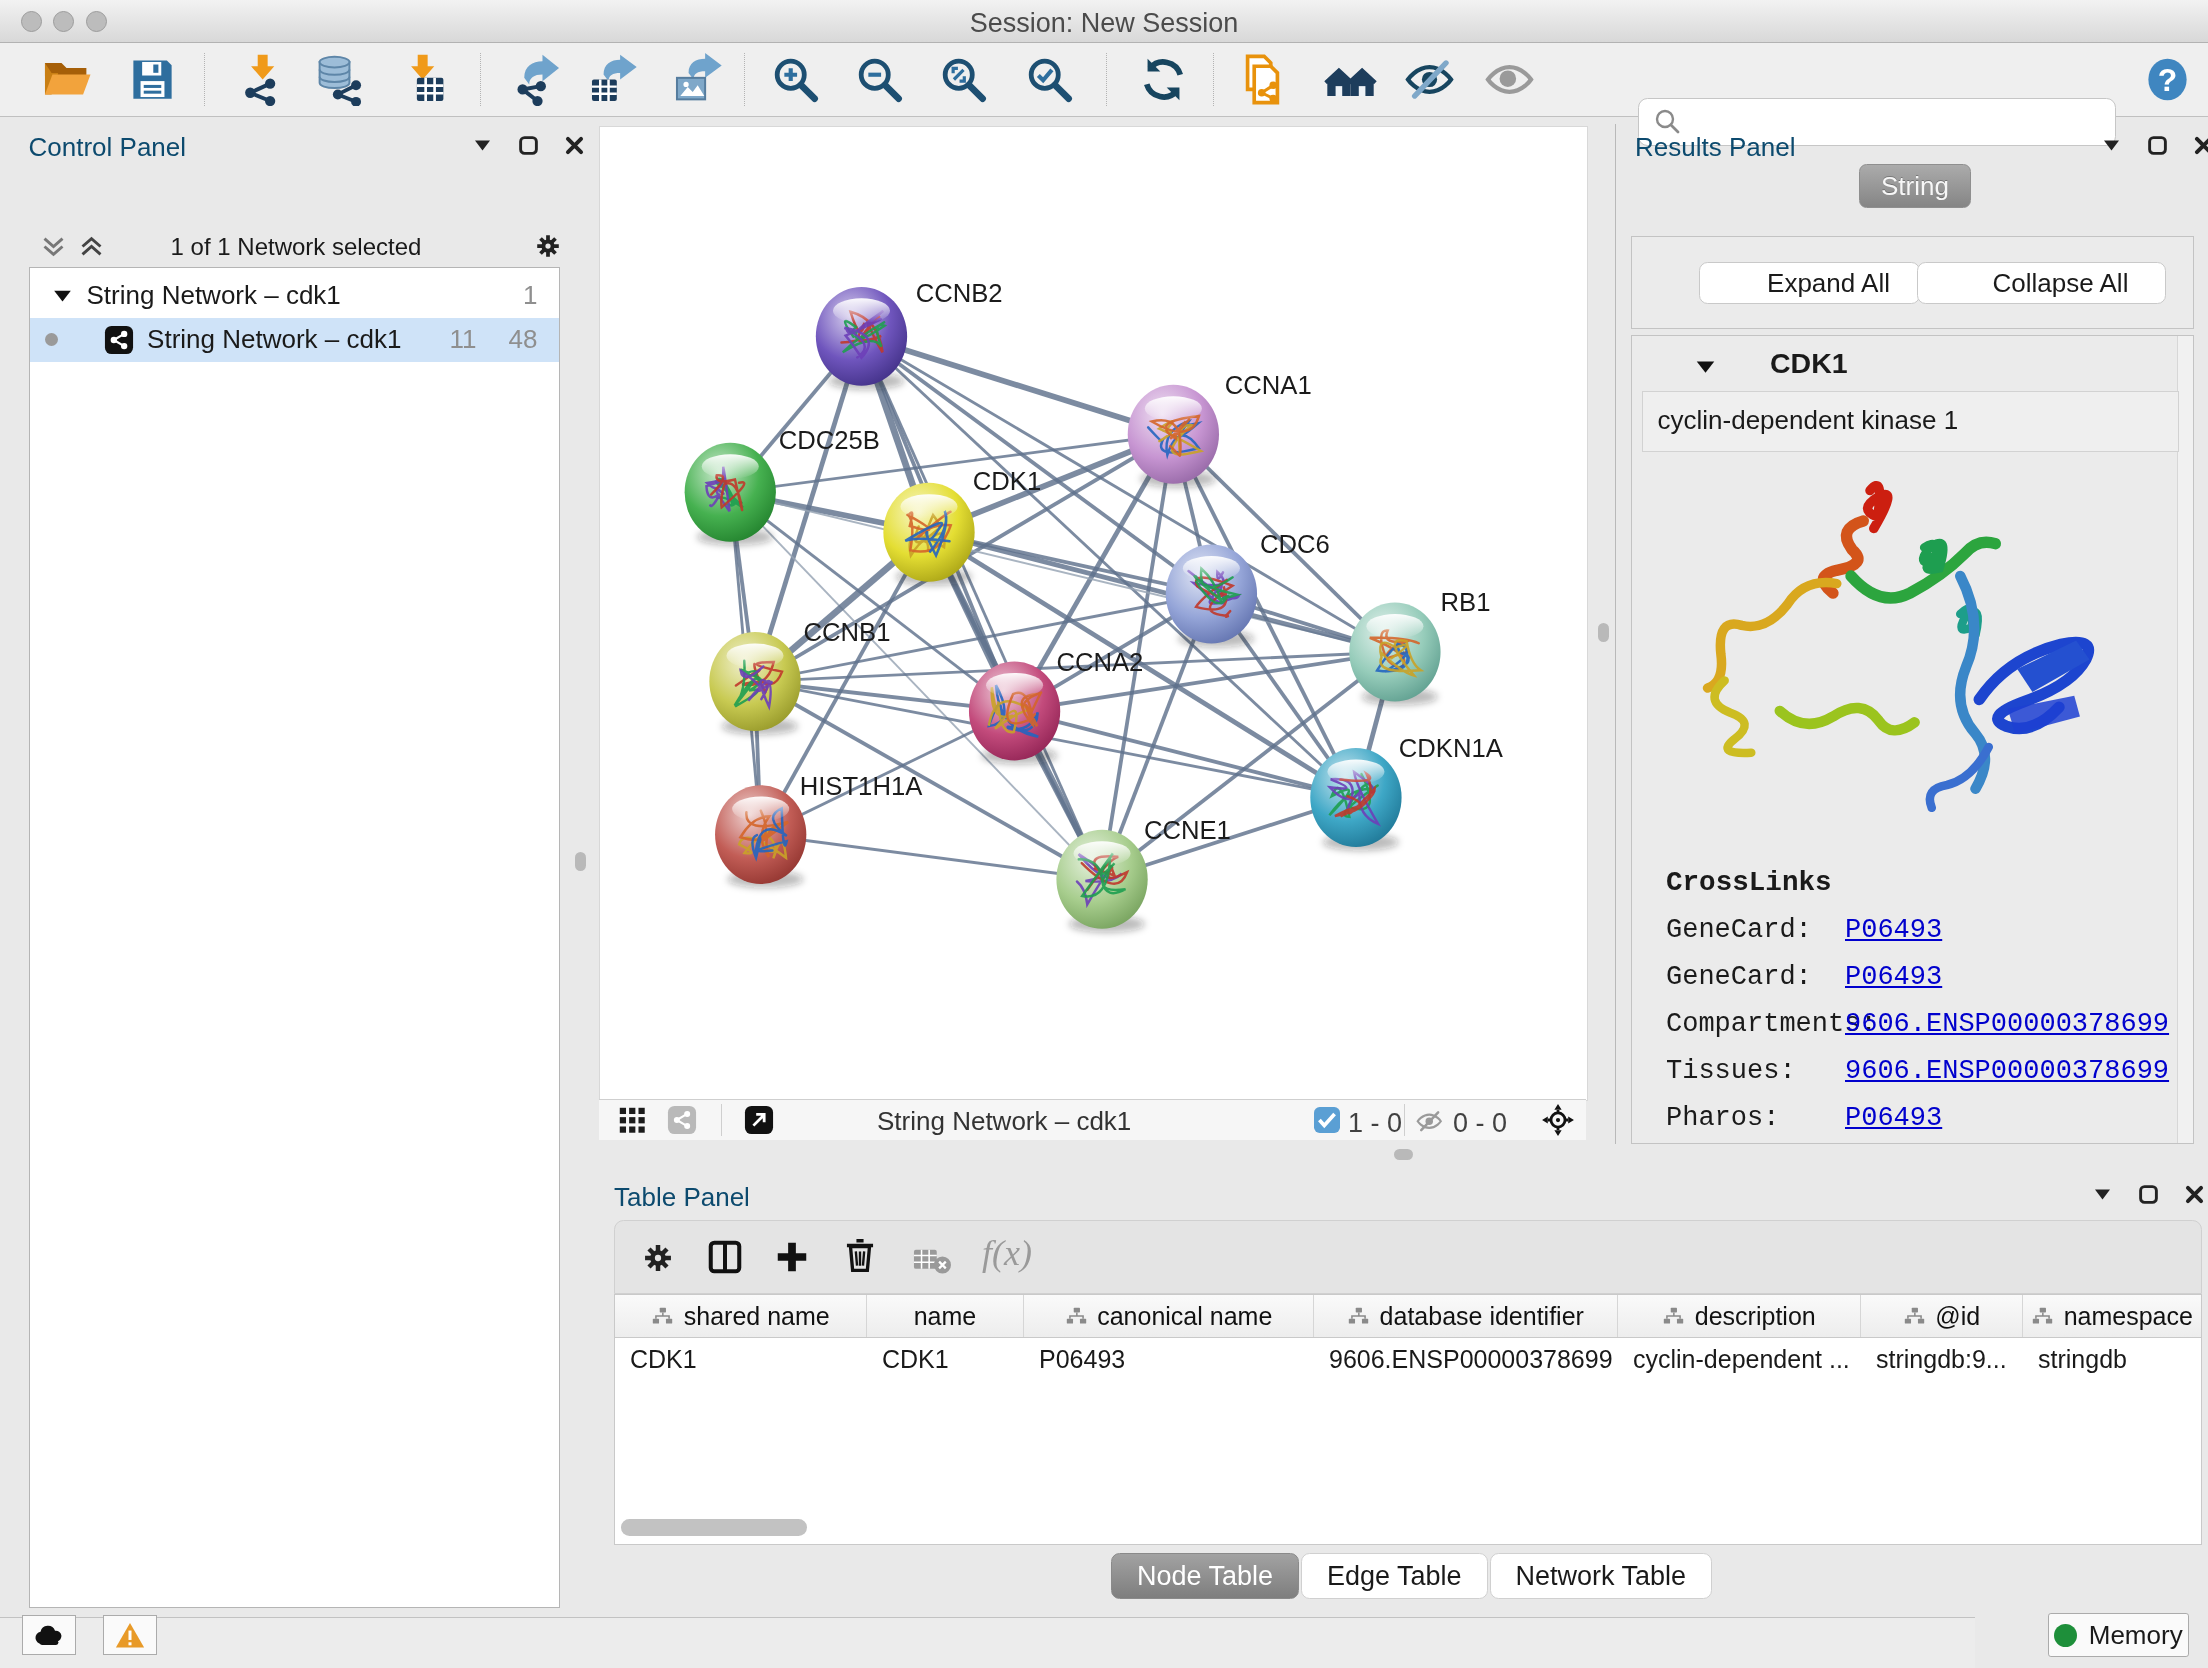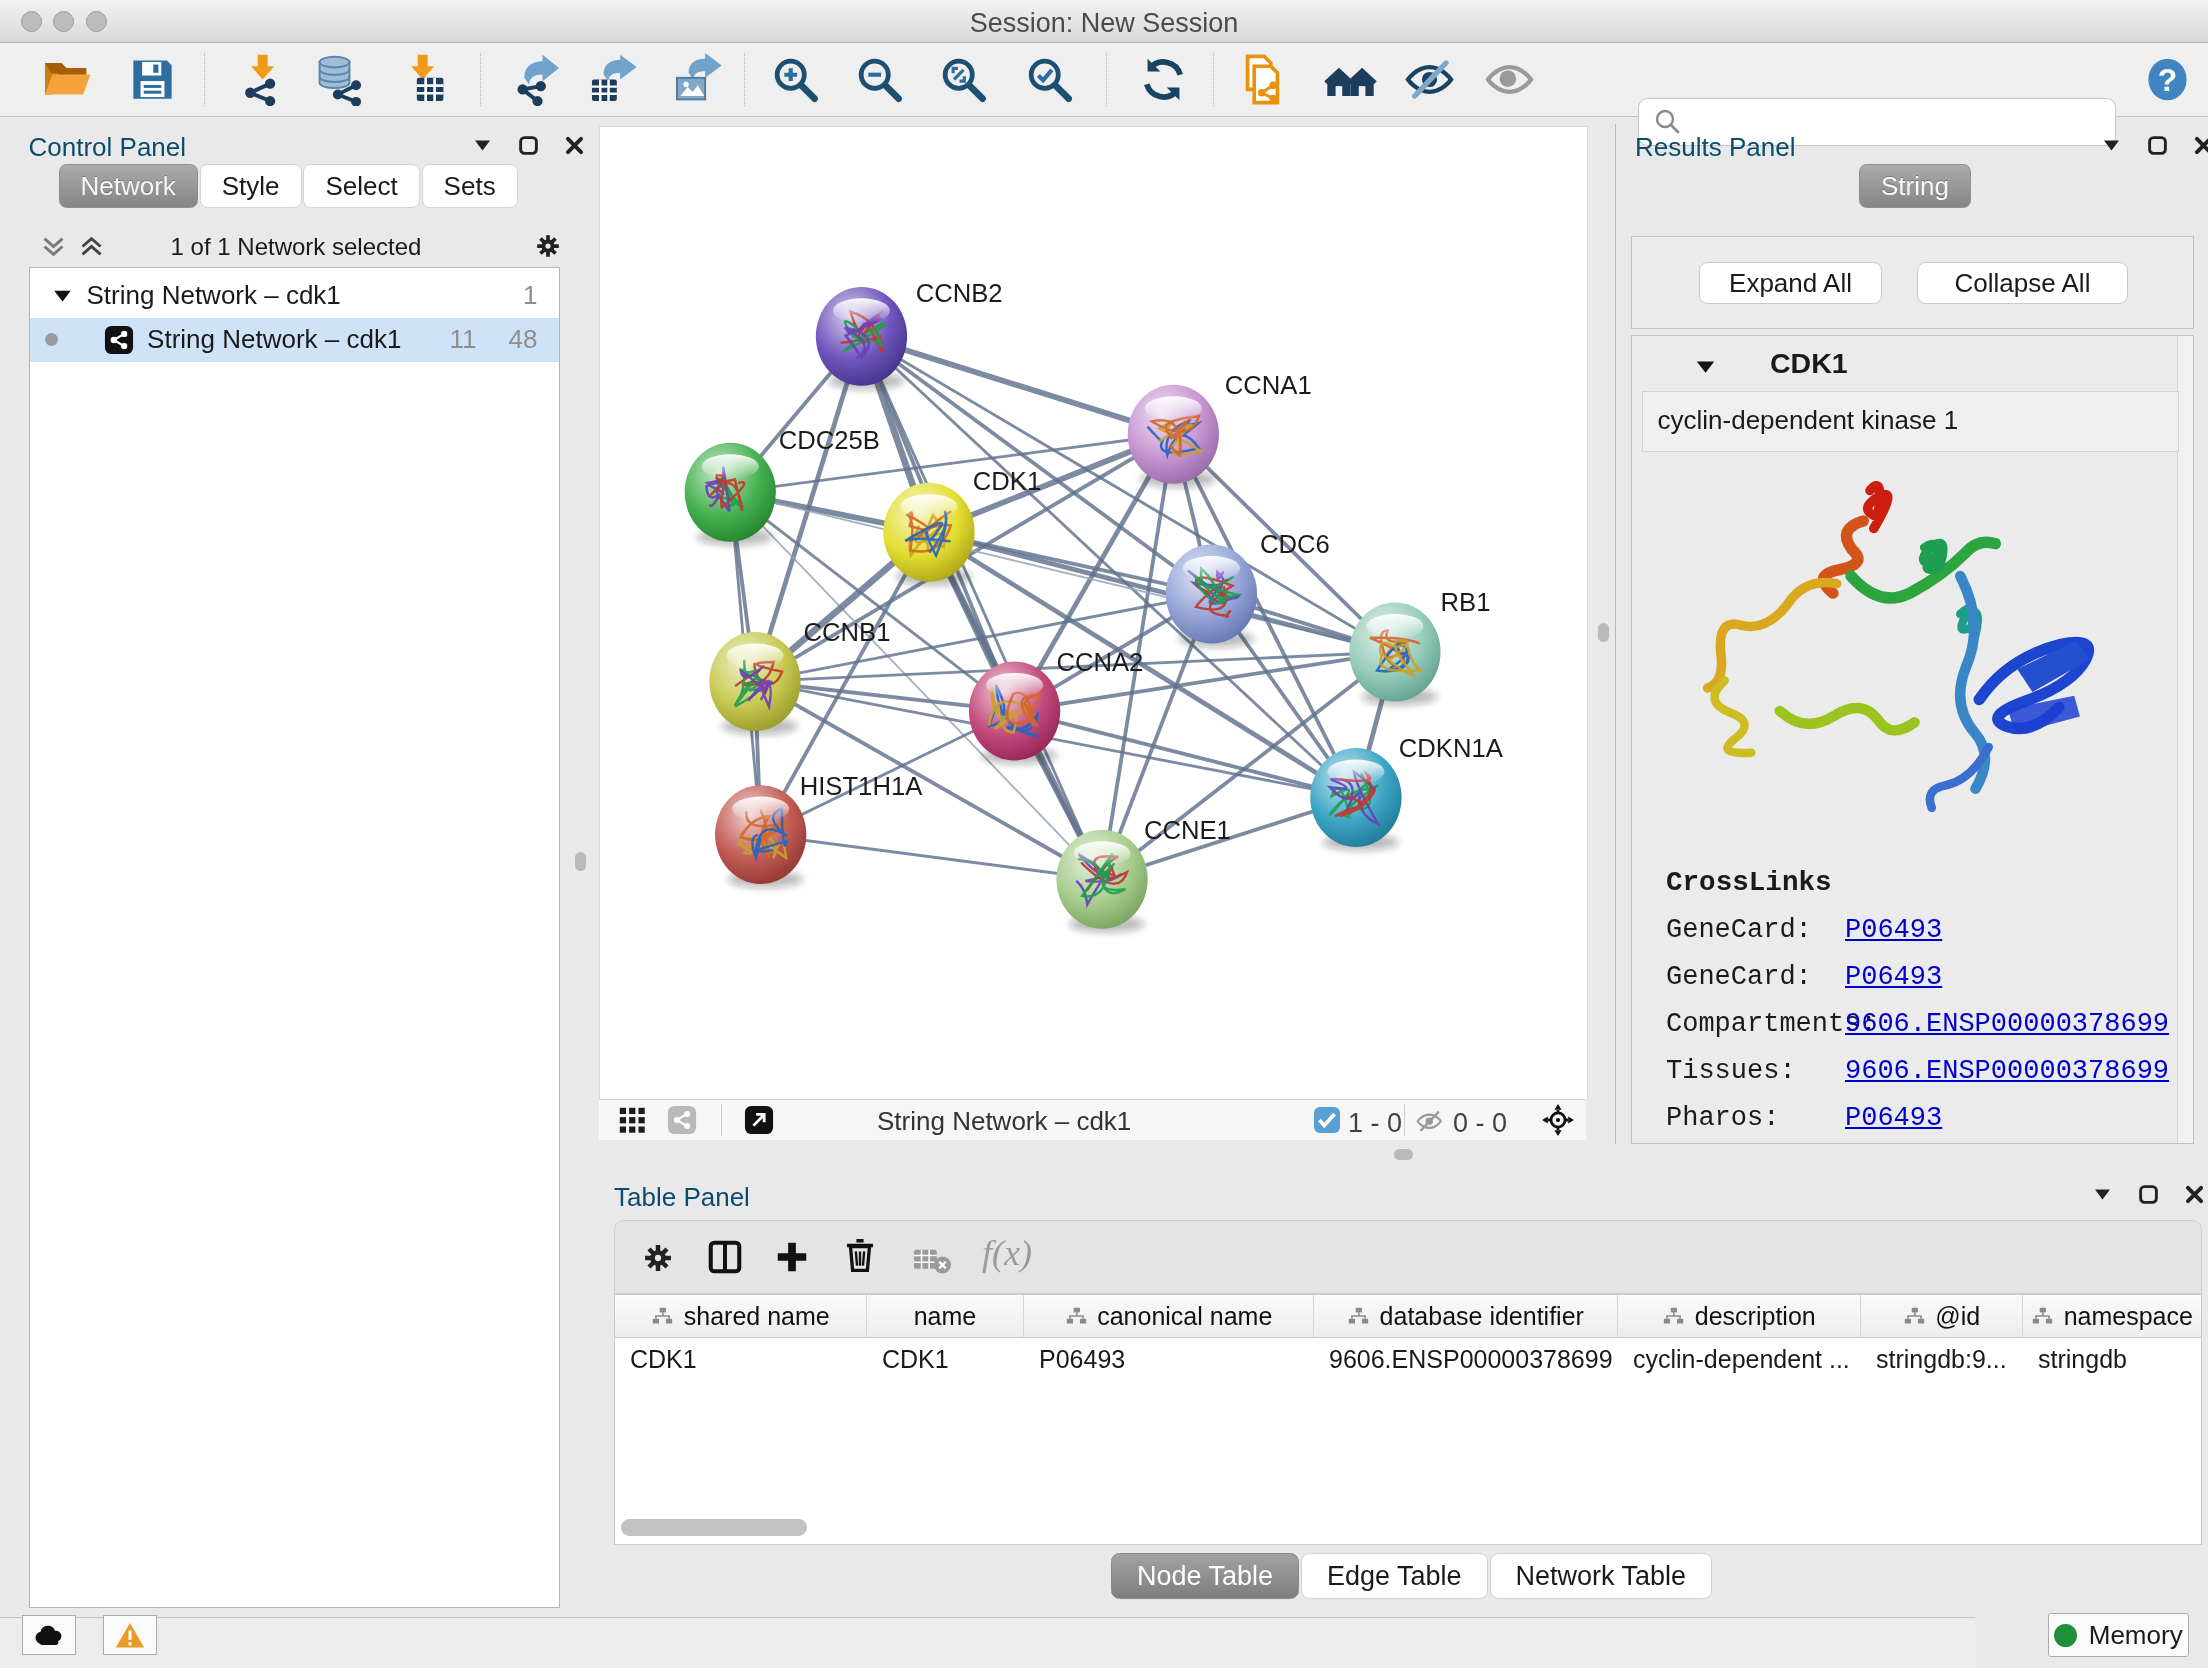--- a/index.html
+++ b/index.html
@@ -28,21 +28,21 @@
   .treebox{background:#fff;border:1px solid #b5b5b5;}
   .trow{position:relative;height:44px;display:flex;align-items:center;font-size:26px;}
   .trow .cnt{color:#8f8f8f;}
   .trow.sel{background:#cfe3f8;}
   
   .netbar{background:#f6f6f6;border-top:1px solid #cfcfcf;}
   .netbar .lbl{font-size:26px;color:#333;}
   .graycnt{font-size:27px;color:#404040;}
   
   .rbox{border:1px solid #c3c3c3;background:#ebebeb;}
-  .btn{background:#fff;border:1px solid #c9c9c9;border-radius:8.6px;font-size:26px;text-align:center;}
+  .btn{background:#fff;border:1px solid #c9c9c9;border-radius:8.6px;font-size:26px;text-align:center;padding-left:38px;}
   .serif{font-family:Liberation Mono, monospace;}
   .xl-label{font-size:27px;}
   .xl-link{font-size:27px;color:#0000cd;text-decoration:underline;}
   
   .tp-toolbar{background:#e4e4e4;border:1px solid #d0d0d0;border-radius:9.5px 9.5px 0 0;}
   .tablebox{background:#fff;border:1px solid #c9c9c9;}
   .thead{display:flex;background:linear-gradient(#fafafa,#ededed);border-bottom:1px solid #c9c9c9;height:42px;}
   .th{display:flex;align-items:center;justify-content:center;gap:9.5px;font-size:25px;color:#111;
       border-right:1px solid #d6d6d6;box-sizing:border-box;}
   .trowdata{display:flex;height:42px;align-items:center;}
@@ -247,23 +247,20 @@
     <div class="abs winctl" style="left:462px;top:11.4px">
       <svg width="21" height="15" viewBox="0 0 16 12">
           <path d="M2 2h12l-6 8z" fill="#222"></path>
         </svg>
       <svg width="21" height="21" viewBox="0 0 16 16">
           <rect x="2" y="2" width="12" height="12" rx="3" fill="none" stroke="#222" stroke-width="2.2"></rect>
         </svg>
       <svg width="21" height="21" viewBox="0 0 16 16">
           <path d="M3 3l10 10M13 3L3 13" stroke="#222" stroke-width="3" stroke-linecap="round"></path>
         </svg>
-    </div>
-    <div class="abs" style="left:49px;top:40px">
-      <span class="tab sel">Network</span><span class="tab">Style</span><span class="tab">Select</span><span class="tab">Sets</span>
     </div>
     <div class="abs" style="left:19px;top:101px;width:535px;height:44px">
       <svg class="abs" style="left:11.4px;top:7.6px" width="27" height="27" viewBox="0 0 24 24">
         <path d="M4 5l8 7 8-7M4 12l8 7 8-7" fill="none" stroke="#777" stroke-width="2.6"></path>
       </svg>
       <svg class="abs" style="left:49px;top:7.6px" width="27" height="27" viewBox="0 0 24 24">
         <path d="M4 19l8-7 8 7M4 12l8-7 8 7" fill="none" stroke="#444" stroke-width="2.6"></path>
       </svg>
       <span class="abs" style="left:0;width:100%;text-align:center;top:7.6px;font-size:24px">1 of 1 Network selected</span>
       <svg class="abs" style="left:504px;top:5.7px" width="30" height="30" viewBox="0 0 32 32">

